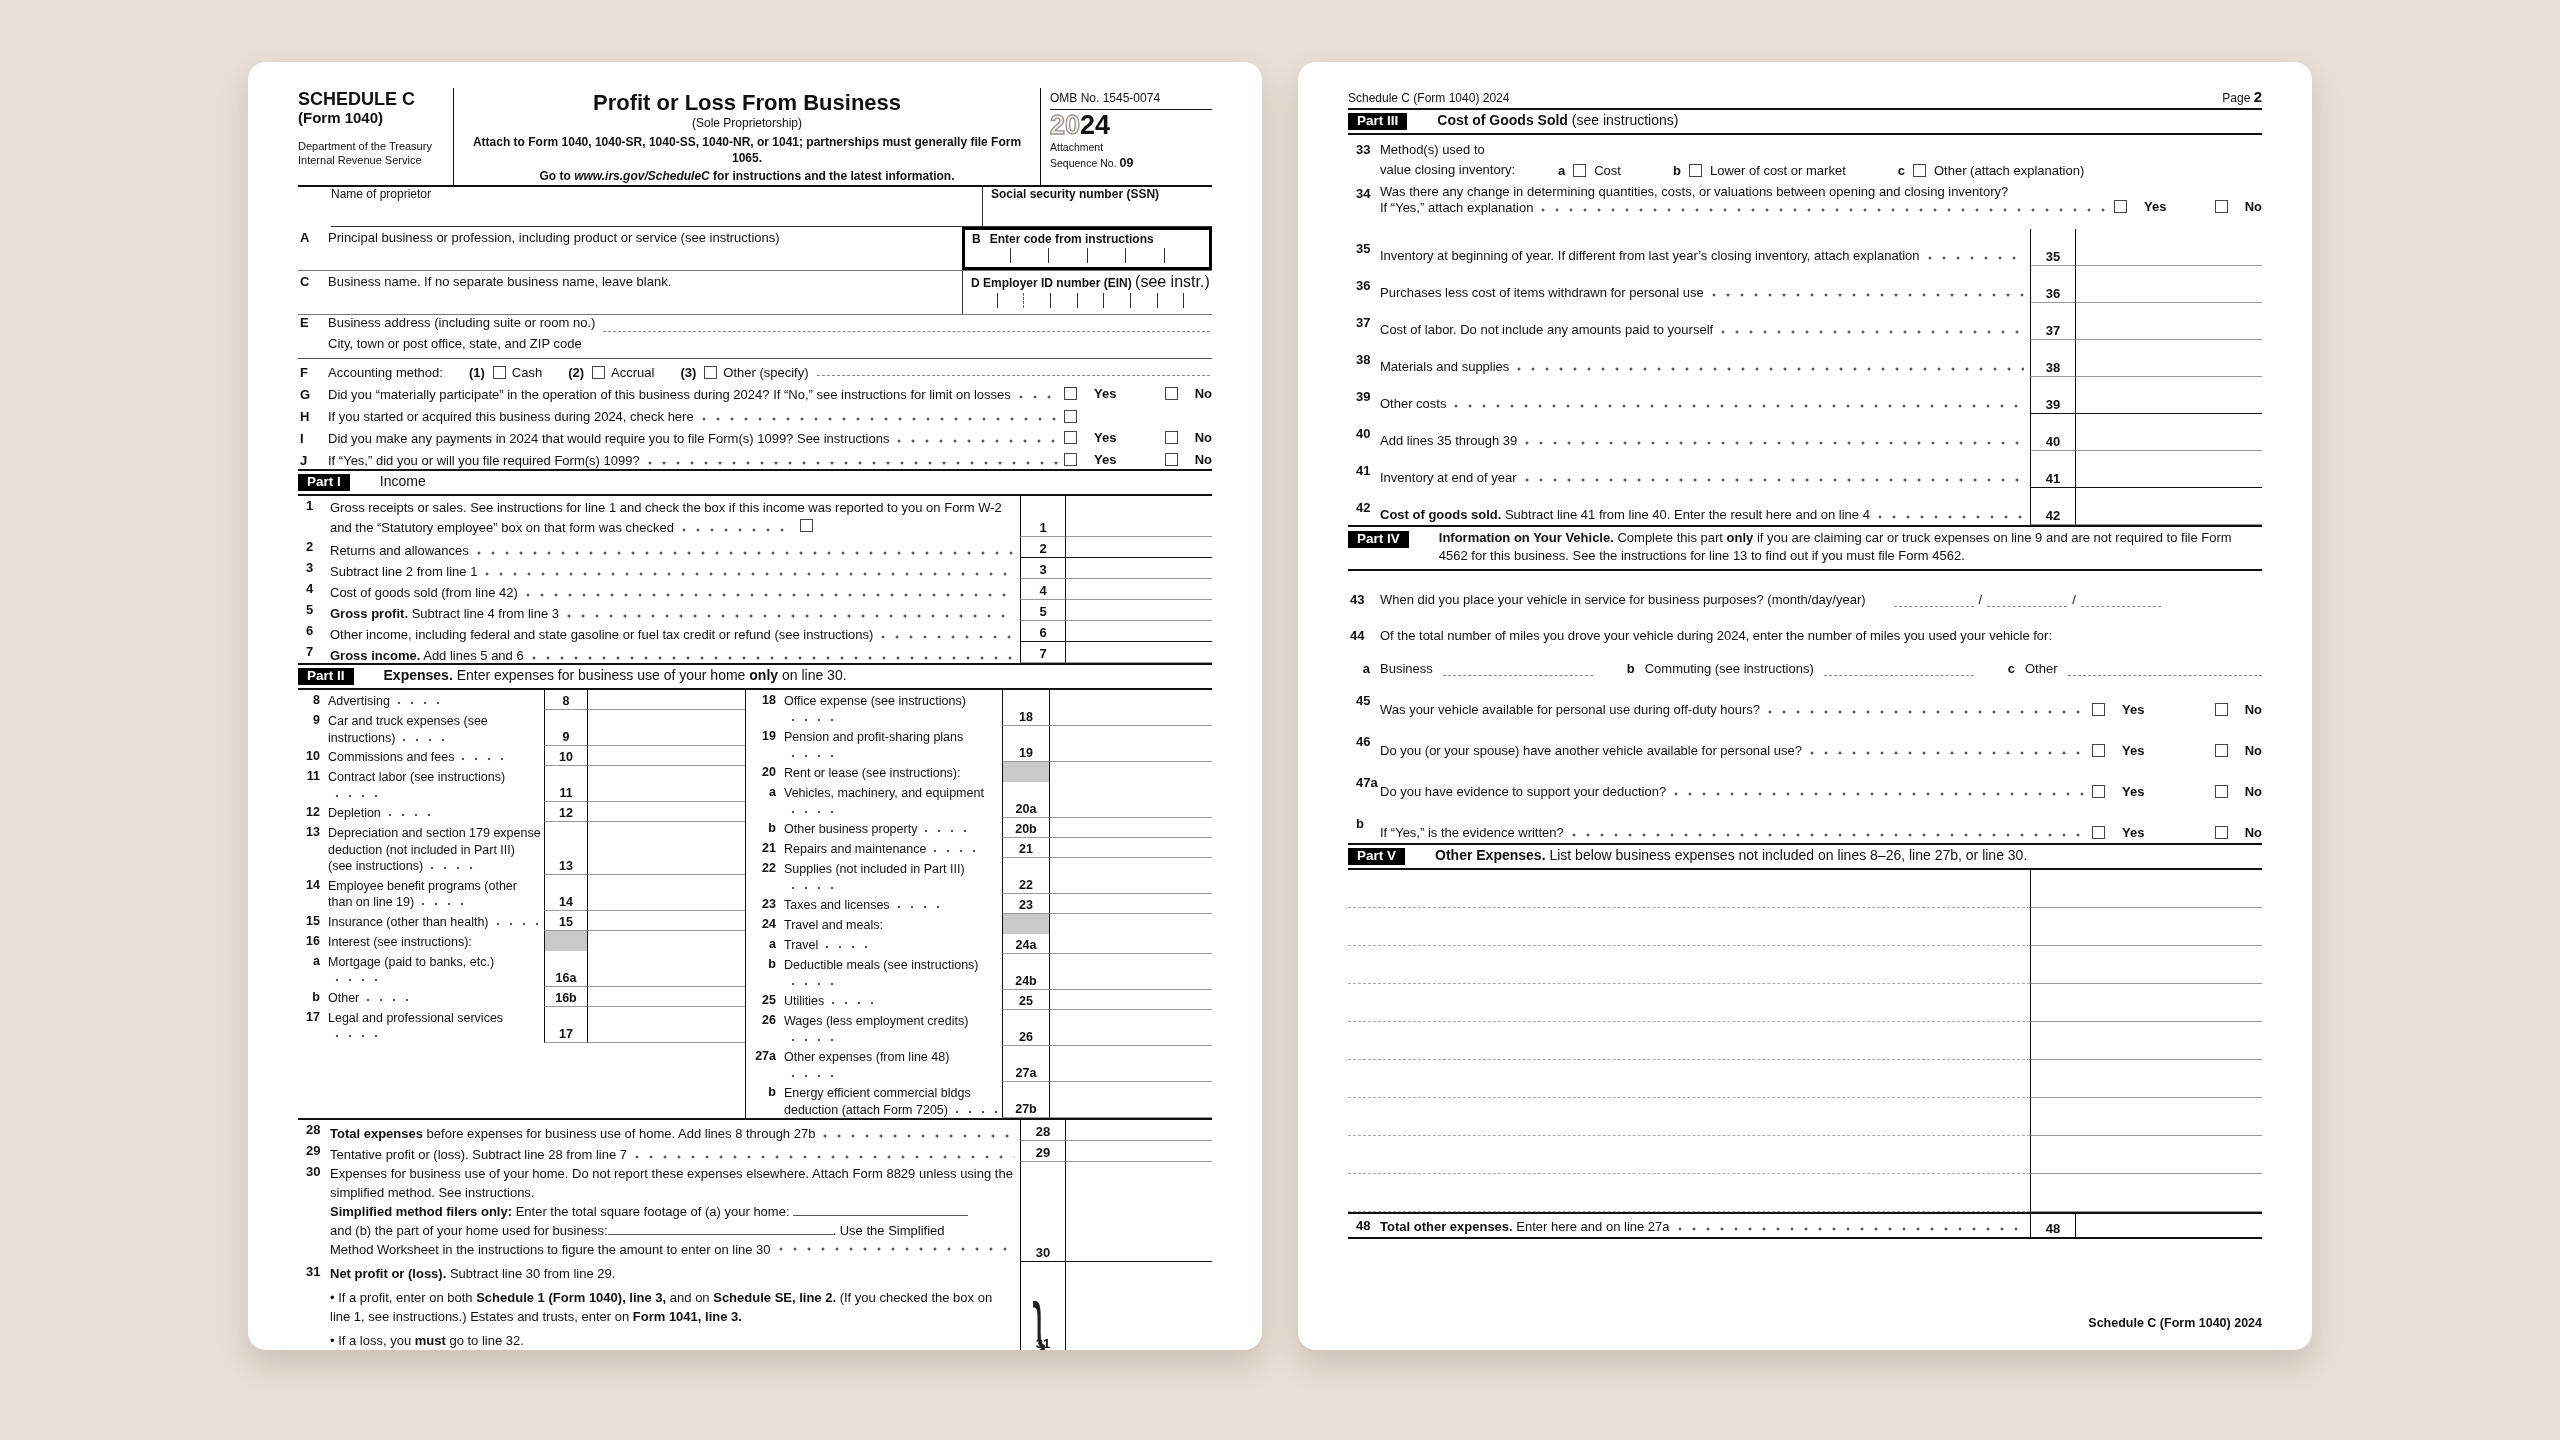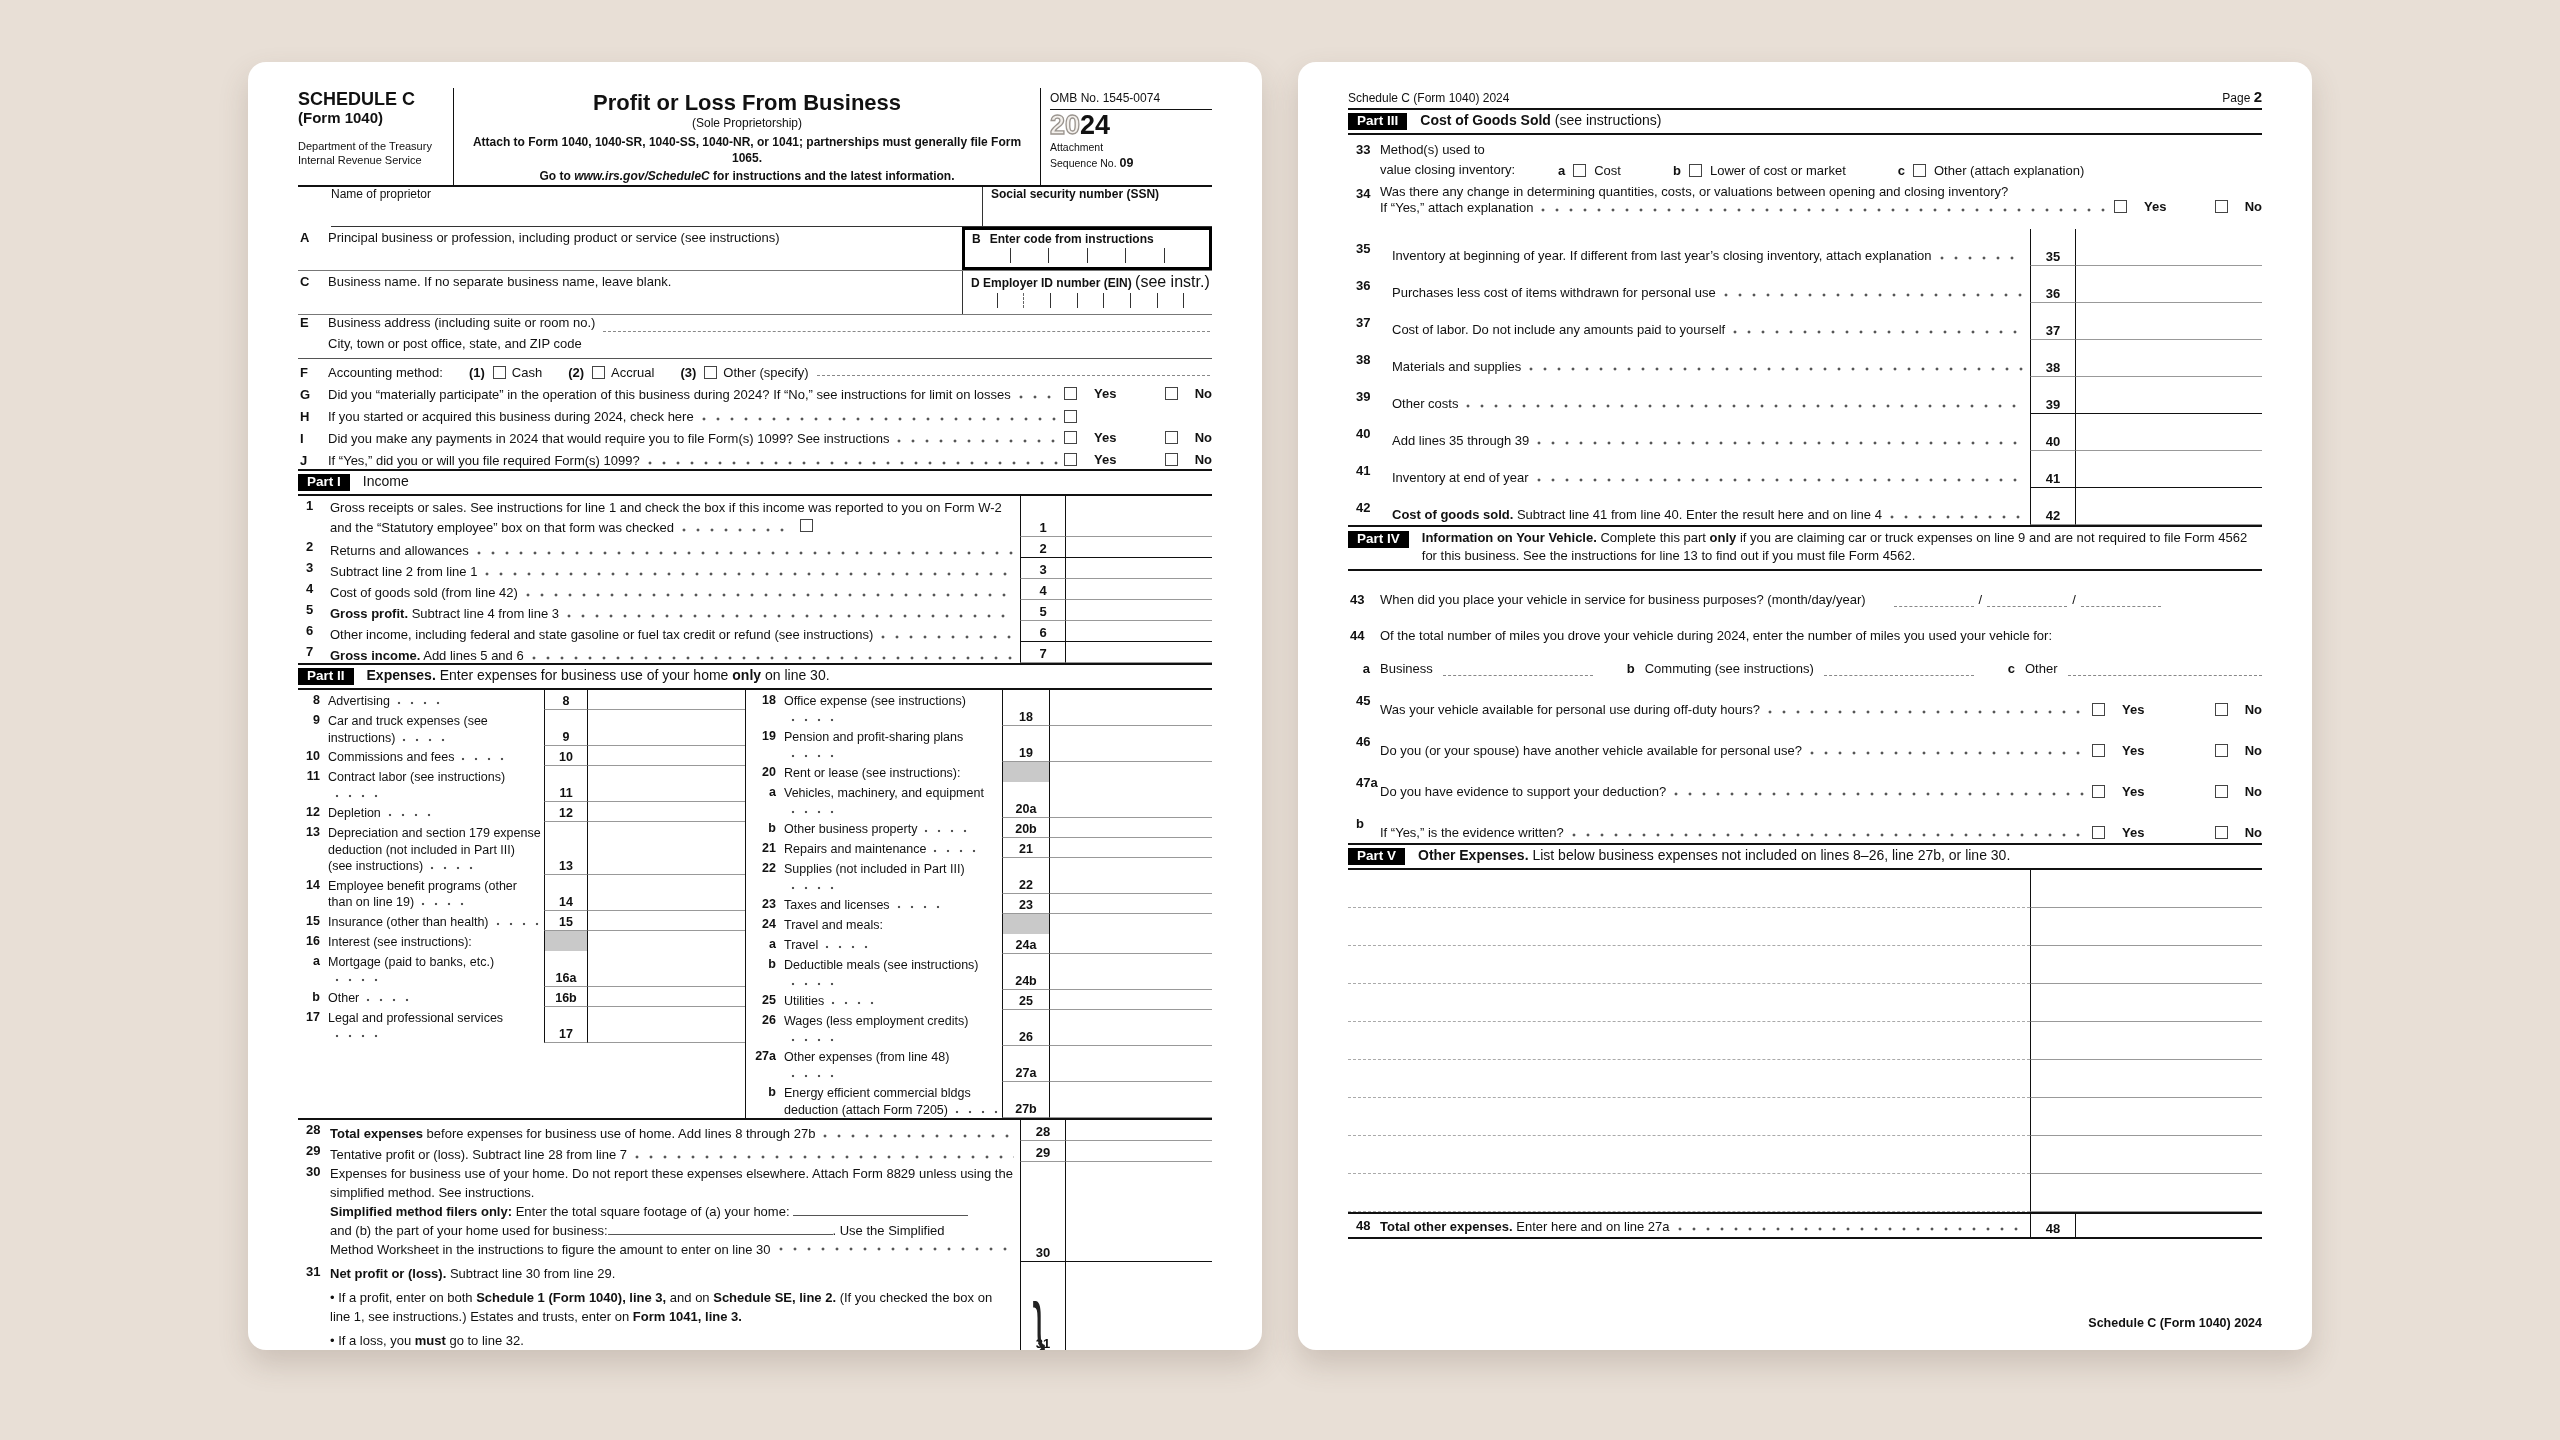--- a/index.html
+++ b/index.html
@@ -50,21 +50,21 @@
   .qrow { display:flex; align-items:flex-end; font-size:13px; min-height:22px; padding:1px 0;}
   .dots { flex:1; min-width:26px; height:10px; margin:0 6px 3px 8px;
           background-image:radial-gradient(circle at 2px 8px,#555 1.3px,transparent 1.7px);
           background-size:14px 10px; background-repeat:repeat-x;}
   .cb { width:13px; height:13px; border:1.3px solid #444; background:#fff; flex:none; display:inline-block;}
   .yn { display:flex; align-items:center; gap:17px; font-weight:700; font-size:13px;}
   .yns { display:flex; flex:none; width:148px; justify-content:space-between; align-items:flex-end; padding-bottom:1px;}
   .fopt { display:flex; align-items:center; gap:6px; margin-left:26px; font-size:13px;}
   .fopt b { margin-right:2px;}
   
-  .partbar { display:flex; align-items:baseline; gap:13px; border-top:2px solid #111; border-bottom:2px solid #111;
+  .partbar { display:flex; align-items:baseline; gap:30px; border-top:2px solid #111; border-bottom:2px solid #111;
              padding:2px 0 3px; font-size:14px;}
   .ptag { background:#000; color:#fff; font-weight:700; padding:0 9px 2px; font-size:13.5px; flex:none;}
   
   .grow { display:grid; grid-template-columns:32px 1fr 46px 146px;}
   .grow > div { min-height:21px;}
   .gn { font-weight:700; font-size:13px; padding:2px 0 0 8px;}
   .gt2 { font-size:13px; display:flex; align-items:flex-end; padding-top:2px;}
   .gb { border-left:1.2px solid #111; border-right:1.2px solid #111; border-bottom:1px solid #999;
         font-weight:700; font-size:13px; display:flex; align-items:flex-end; justify-content:center; padding-bottom:1px;}
   .ga { border-bottom:1px solid #999;}
@@ -97,21 +97,21 @@
   .p2head { display:flex; justify-content:space-between; align-items:baseline; font-size:12px; padding-bottom:3px;}
   .pg b { font-size:15px;}
   .l33 { display:grid; grid-template-columns:32px 178px 1fr; min-height:46px; font-size:13px; padding-top:5px;}
   .l33 .two { line-height:1.55;}
   .abc { display:flex; align-items:flex-end; padding-bottom:3px;}
   .abc .grp { display:flex; align-items:center; gap:8px; margin-right:52px;}
   .l34 { display:grid; grid-template-columns:32px 1fr; min-height:48px; font-size:13px; padding-top:3px;}
   .l34 .sub { display:flex; align-items:flex-end;}
   .g2row { display:grid; grid-template-columns:32px 1fr 46px 186px;}
   .g2row > div { min-height:37px;}
-  .g2row .gt2 { padding-bottom:3px;margin-left:12px;}
+  .g2row .gt2 { padding-bottom:3px;}
   .g2row .gn { padding-top:12px;}
   .p4t { font-size:13px; line-height:1.42; flex:1; font-weight:400;}
   .l43,.l44 { display:flex; align-items:flex-end; font-size:13px; padding-bottom:4px;}
   .l43 { min-height:40px;} .l44 { min-height:36px;}
   .l43 .flet,.l44 .flet,.l44abc .flet { width:32px;}
   .vdate { display:flex; align-items:flex-end; margin-left:28px;}
   .ds { width:80px; border-bottom:1.2px dashed #888; height:12px; flex:none;}
   .slash { margin:0 5px; font-size:13px;}
   .l44abc { display:flex; align-items:flex-end; font-size:13px; min-height:32px; padding-bottom:3px;}
   .l44abc .lbl2 { margin-right:10px;}

